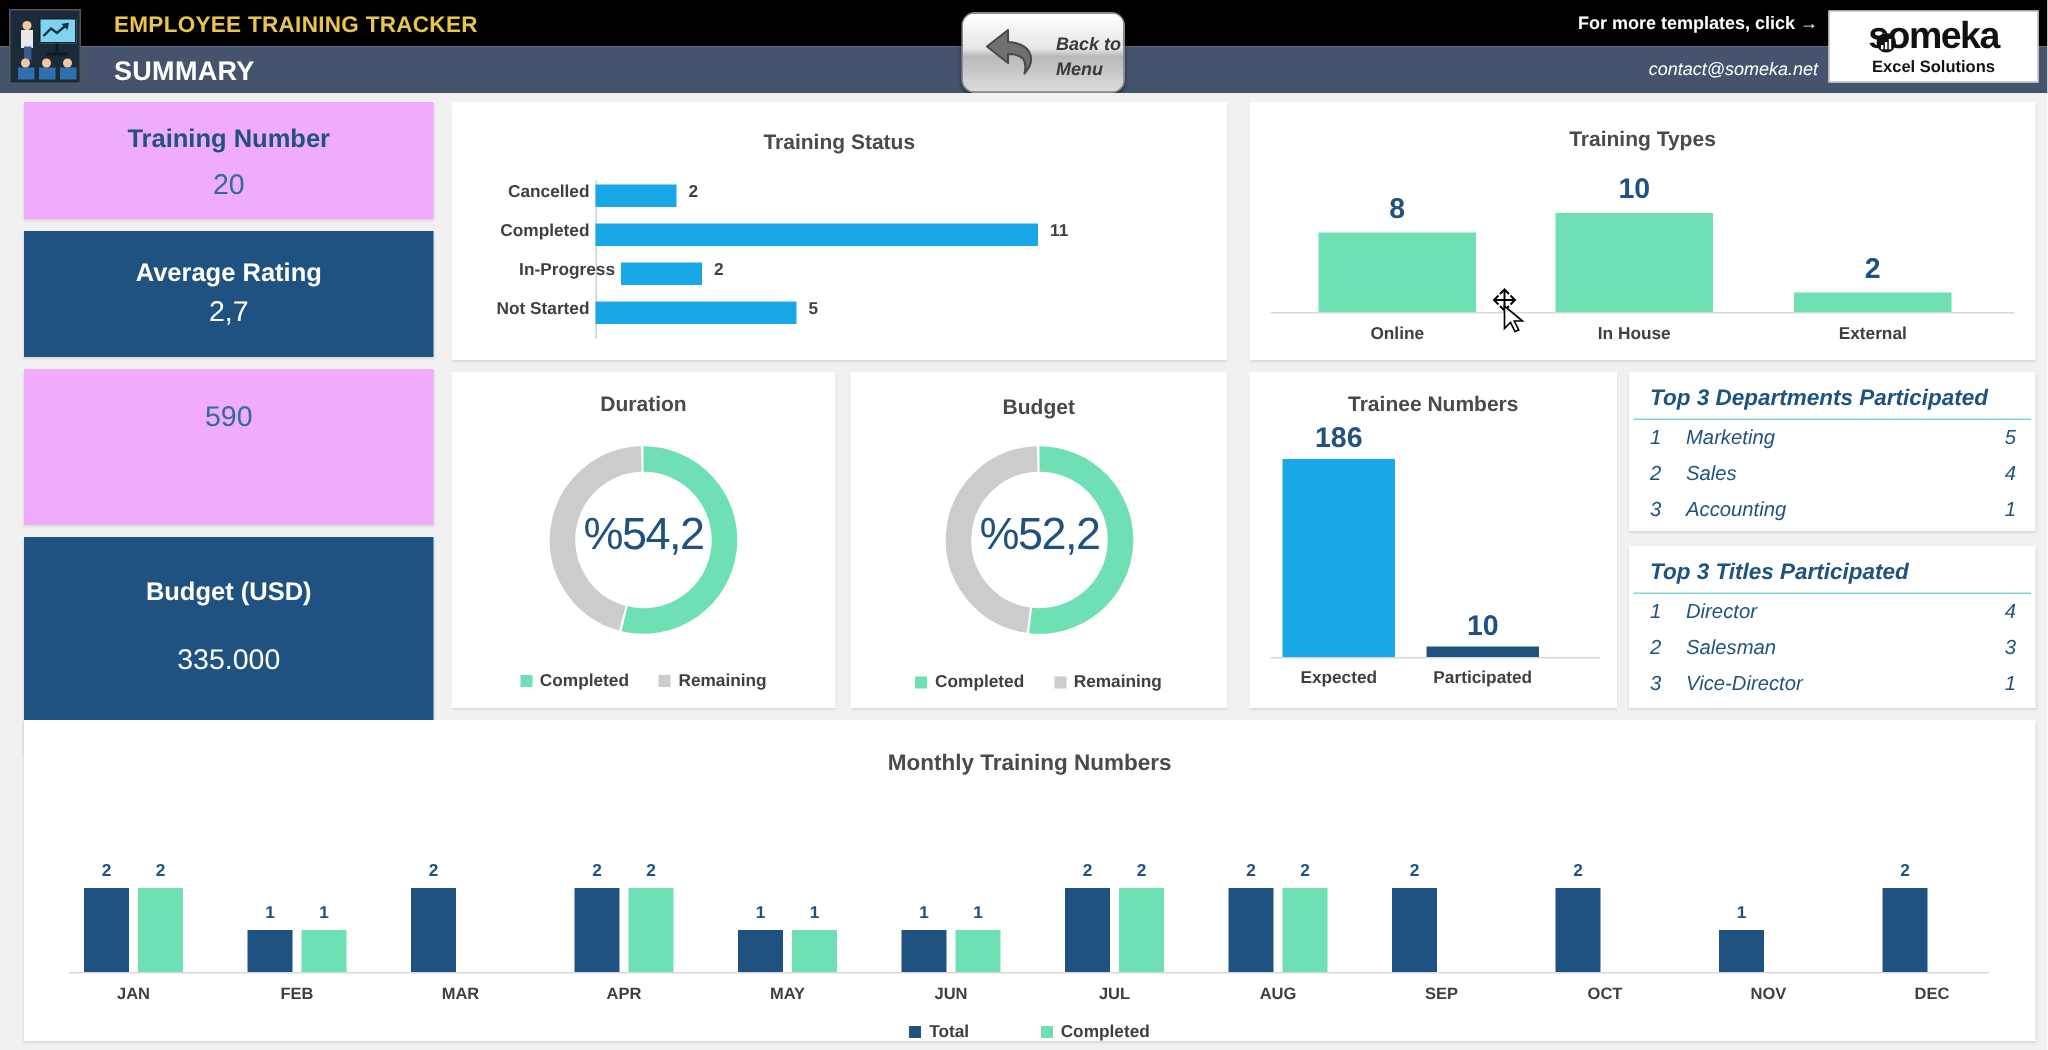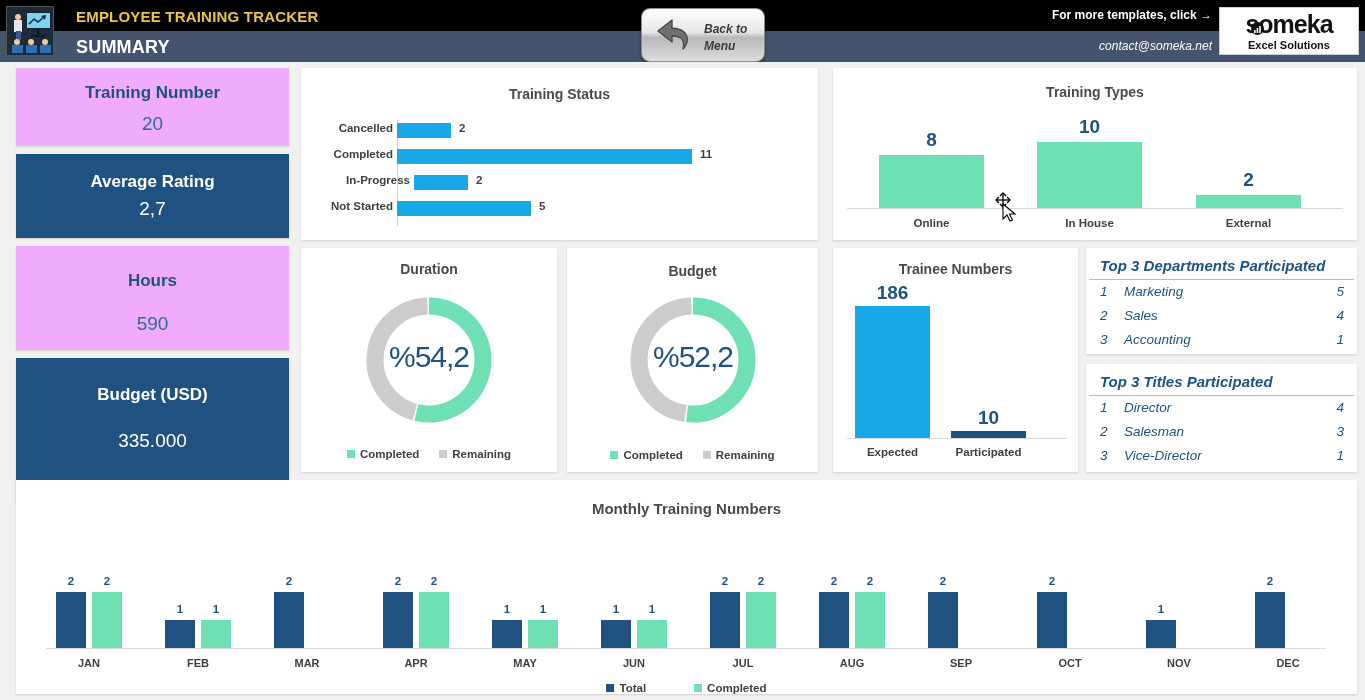--- a/index.html
+++ b/index.html
@@ -41,21 +41,21 @@
   .hdr-templates {
     position:absolute; right:153px; top:8px;
     font-size:12px; font-weight:bold; color:#ffffff; text-align:right;
   }
   .hdr-contact {
     position:absolute; right:153px; top:39px;
     font-size:12px; font-style:italic; color:#ffffff; text-align:right;
   }
   
   .backbtn {
-    position:absolute; left:641px; top:8px; width:124px; height:54px;
+    position:absolute; left:641px; top:8px; width:109px; height:54px;
     border-radius:9px;
     background:linear-gradient(180deg,#ffffff 0%,#e6e6e6 45%,#b9b9b9 55%,#dcdcdc 100%);
     border:1px solid #8d8d8d;
     box-shadow:0 2px 3px rgba(0,0,0,.45);
     cursor:pointer;
   }
   .backbtn svg { position:absolute; left:7px; top:7px; }
   .backbtn .bl1, .backbtn .bl2 {
     position:absolute; left:62px; font-style:italic; font-weight:bold;
     font-size:12px; color:#3a3a3a; white-space:nowrap;
@@ -199,21 +199,20 @@
 
     <div class="card kpi light" style="top:6px; height:78px;">
       <div class="k-title" style="margin-top:15px;">Training Number</div>
       <div class="k-val" style="margin-top:10px;">20</div>
     </div>
     <div class="card kpi dark" style="top:92px; height:84px;">
       <div class="k-title" style="margin-top:18px;">Average Rating</div>
       <div class="k-val" style="margin-top:6px;">2,7</div>
     </div>
     <div class="card kpi light" style="top:184px; height:104px;">
-      <div class="k-title" style="margin-top:25px;">Hours</div>
       <div class="k-val" style="margin-top:22px;">590</div>
     </div>
     <div class="card kpi dark" style="top:296px; height:144px;">
       <div class="k-title" style="margin-top:27px;">Budget (USD)</div>
       <div class="k-val" style="margin-top:25px;">335.000</div>
     </div>
 
     <div class="card" style="left:301px; top:6px; width:517px; height:172px;">
       <div class="ct" style="margin-top:18px;">Training Status</div>
       <div id="hbars" style="position:absolute; left:0; top:52px; width:517px; height:110px;">

